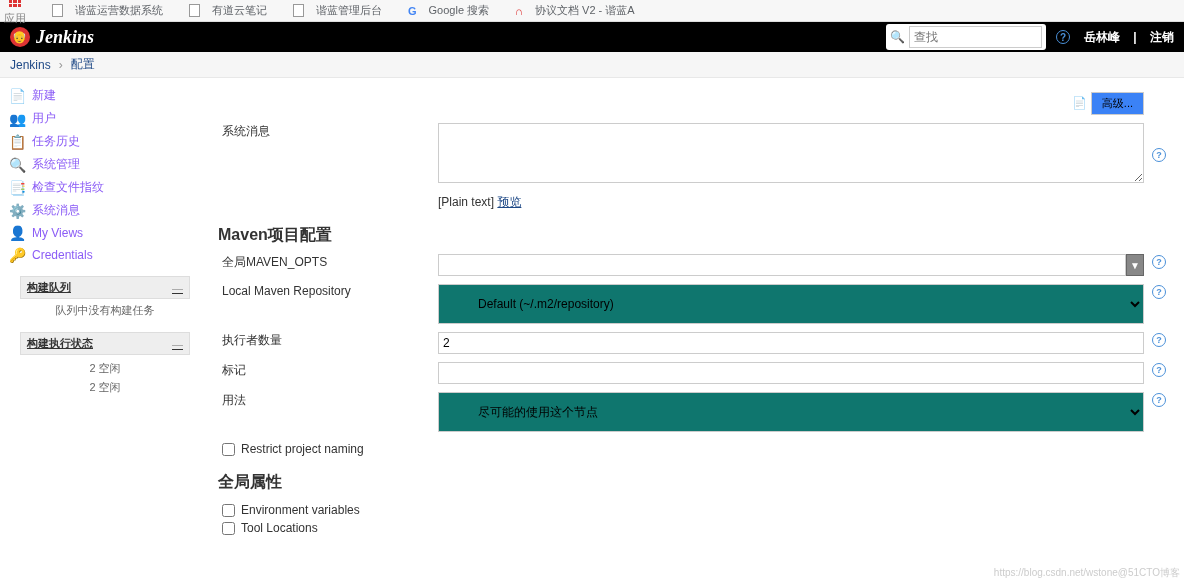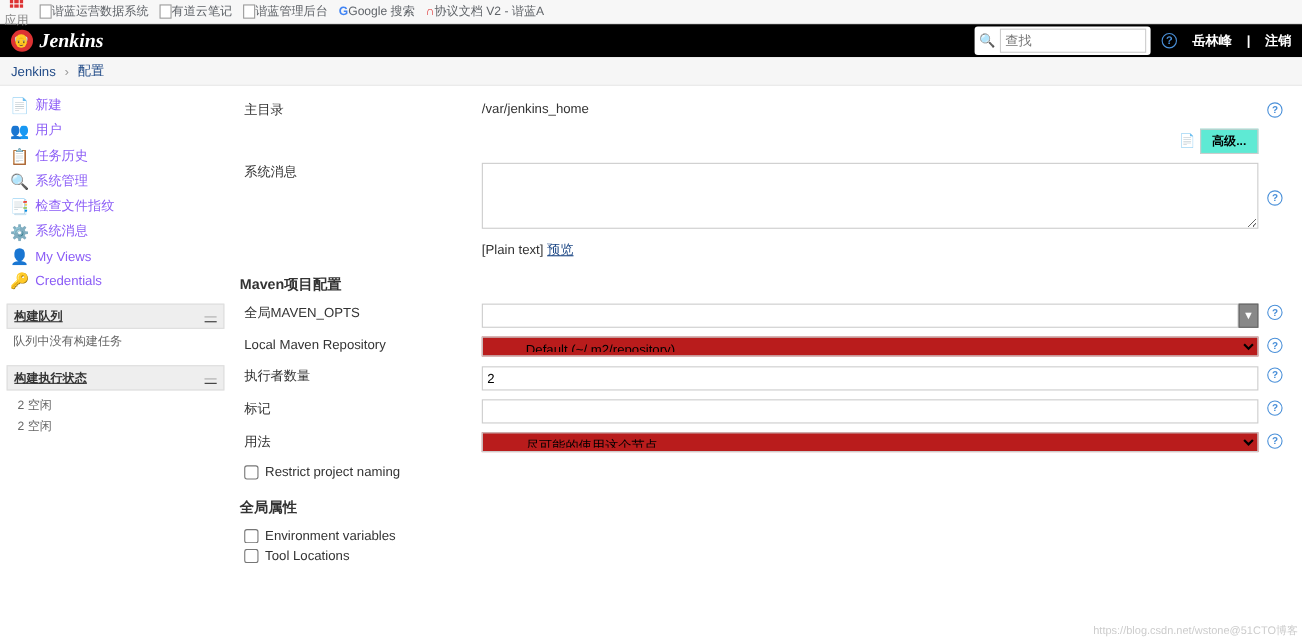--- a/index.html
+++ b/index.html
@@ -1,54 +1,54 @@
 <!DOCTYPE html>
 <html><head>
 <meta charset="utf-8">
 <style>
 * { margin: 0; padding: 0; box-sizing: border-box; }
 body { font-family: Helvetica, Arial, sans-serif; font-size: 12px; color: #333; background: #fff; width: 1184px; }
 .bookmarks { background: #f7f7f7; border-bottom: 1px solid #ddd; height: 22px; display: flex; align-items: center; padding: 0 4px; gap: 10px; font-size: 11px; color: #666; }
 .bookmarks .apps { color: #888; display: flex; align-items: center; gap: 4px; flex-direction: column; }
-.bookmarks .bm-item { display: flex; align-items: center; gap: 0; color: #5f6368; }
+.bookmarks .bm-item { display: flex; align-items: center; gap: 12px; color: #5f6368; margin-left: 16px; }
 .bookmarks .doc-icon { width: 11px; height: 13px; border: 1px solid #999; background: #fff; display: inline-block; }
 .apps-icon { width: 12px; height: 12px; display: grid; grid-template-columns: repeat(3, 1fr); gap: 1px; }
 .apps-icon span { background: #d33; width: 100%; height: 100%; }
 .header { background: #000; color: #fff; height: 30px; display: flex; align-items: center; justify-content: space-between; padding: 0 10px; }
 .header-left { display: flex; align-items: center; gap: 6px; }
 .header-left .logo-title { font-weight: bold; font-style: italic; font-size: 18px; font-family: Georgia, serif; }
 .header-right { display: flex; align-items: center; gap: 10px; font-size: 12px; }
 .search-box { background: #fff; border-radius: 3px; padding: 2px 4px; display: flex; align-items: center; gap: 4px; width: 160px; }
 .search-box input { border: none; outline: none; font-size: 11px; width: 100%; color: #14532d; }
 .help-circle { width: 14px; height: 14px; border-radius: 50%; border: 1.5px solid #4a90d9; color: #4a90d9; display: flex; align-items: center; justify-content: center; font-size: 10px; font-weight: bold; margin-right: 4px; }
 .header-right .userlinks { color: #fff; font-weight: bold; font-size: 12px; }
 .breadcrumb { background: #f6f6f6; border-bottom: 1px solid #e8e8e8; padding: 4px 10px; font-size: 12px; color: #204a87; display: flex; align-items: center; gap: 8px; }
 .breadcrumb .sep { color: #999; }
 .main { display: flex; }
 .sidebar { width: 210px; padding: 6px 0; }
 .sidebar .menu { list-style: none; }
 .sidebar .menu li { padding: 3px 10px; display: flex; align-items: center; gap: 6px; font-size: 12px; cursor: pointer; }
 .sidebar .menu li a { color: #8b5cf6; text-decoration: none; }
 .sidebar .menu .ico { width: 16px; height: 16px; display: inline-flex; align-items: center; justify-content: center; font-size: 14px; }
-.side-section { margin-top: 10px; padding: 0 6px; }
+.side-section { margin-top: 10px; padding: 0 20px; text-align: center; }
 .side-section-head { background: #eee; border: 1px solid #ddd; padding: 3px 6px; display: flex; justify-content: space-between; align-items: center; font-weight: bold; font-size: 11px; text-decoration: underline; }
 .side-section-body { padding: 4px 6px; font-size: 11px; color: #666; }
 .exec-item { padding: 2px 4px; font-size: 11px; }
 .content { flex: 1; padding: 10px 14px 10px 4px; }
 .form-table { width: 100%; border-collapse: collapse; }
 .form-table td { padding: 4px 4px; vertical-align: top; font-size: 12px; }
 .form-table td.lbl { width: 220px; color: #333; padding-left: 8px; }
-.form-table .section-header td { font-weight: bold; font-size: 13px; padding-top: 10px; }
+.form-table .section-header td { font-weight: bold; font-size: 16px; padding-top: 10px; }
 input[type=text], select, textarea { width: 100%; border: 1px solid #ccc; padding: 3px 4px; font-size: 12px; font-family: inherit; }
 textarea { height: 60px; resize: both; }
-select { background: #b91c1c; height: 18px; padding-left: 35px; }
+select { background: #0f766e; height: 40px; padding-left: 35px; }
 .help-col { width: 20px; text-align: center; }
 .help-ico { width: 14px; height: 14px; border-radius: 50%; border: 1.5px solid #4a90d9; color: #4a90d9; display: inline-flex; align-items: center; justify-content: center; font-size: 9px; font-weight: bold; }
 .adv-row { text-align: right; }
-.adv-btn { background: #5eead4; border: 1px solid #ccc; padding: 3px 10px; font-size: 11px; cursor: pointer; font-weight: bold; }
+.adv-btn { background: #3b82f6; border: 1px solid #ccc; padding: 3px 10px; font-size: 11px; cursor: pointer; }
 .plain-text-line { font-size: 11px; color: #333; }
 .plain-text-line a { color: #204a87; text-decoration: underline; }
 .mopt-wrap { display: flex; }
 .mopt-wrap input { flex: 1; }
 .mopt-wrap .exp { width: 18px; background: #888; color: #fff; display: flex; align-items: center; justify-content: center; font-size: 10px; border: 1px solid #666; cursor: pointer; }
 .cb-row { display: flex; align-items: center; gap: 6px; padding: 2px 0; }
 .jhead-ico { width: 20px; height: 20px; background: #d33; border-radius: 50%; display: flex; align-items: center; justify-content: center; font-size: 12px; }
 .collapse-btn { color: #999; font-weight: normal; }
 .mag { color: #888; font-size: 12px; }
 .watermark { position: fixed; bottom: 2px; right: 4px; font-size: 10px; color: #ccc; }
@@ -170,25 +170,20 @@
       <div class="side-section-body">
         <div class="exec-item">2  空闲</div>
         <div class="exec-item">2  空闲</div>
       </div>
     </div>
   </div>
 
   <div class="content">
     <table class="form-table">
       <tbody>
-          <tr>
-        <td class="lbl">主目录</td>
-        <td>/var/jenkins_home</td>
-        <td class="help-col"><span class="help-ico">?</span></td>
-      </tr>
       <tr>
         <td></td>
         <td class="adv-row">
           <span>📄</span>
           <button class="adv-btn">高级...</button>
         </td>
         <td></td>
       </tr>
       <tr>
         <td class="lbl">系统消息</td>

